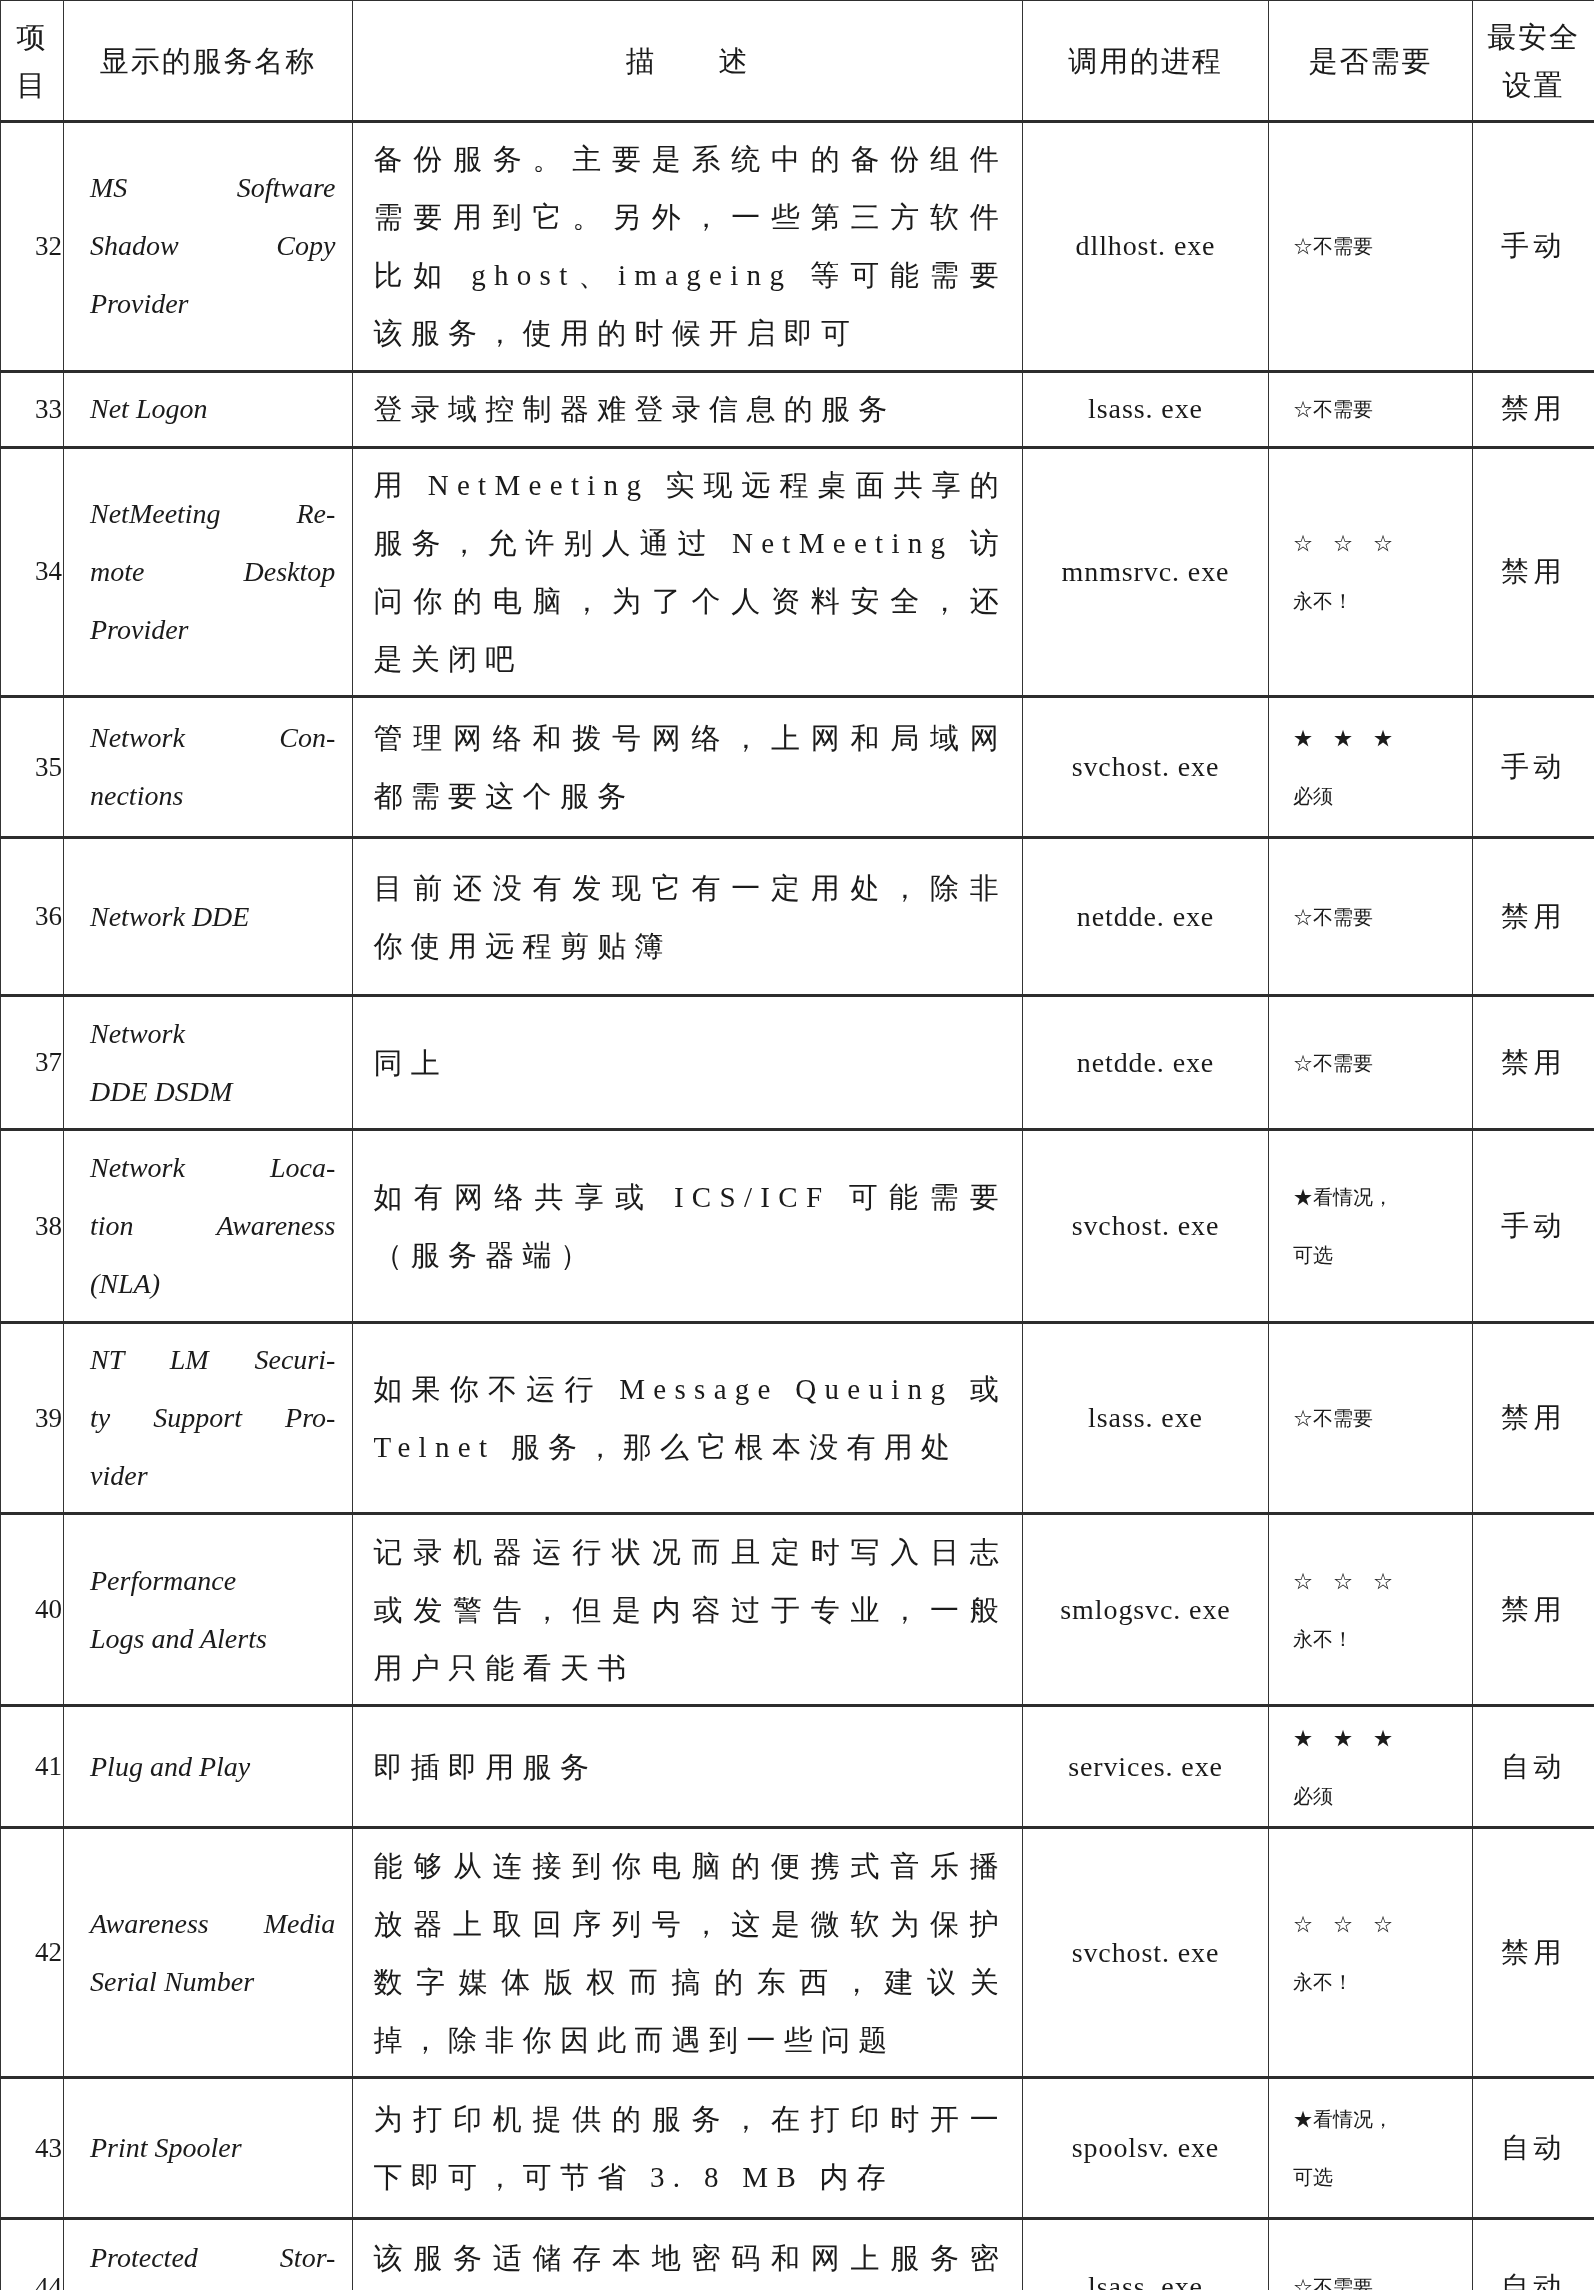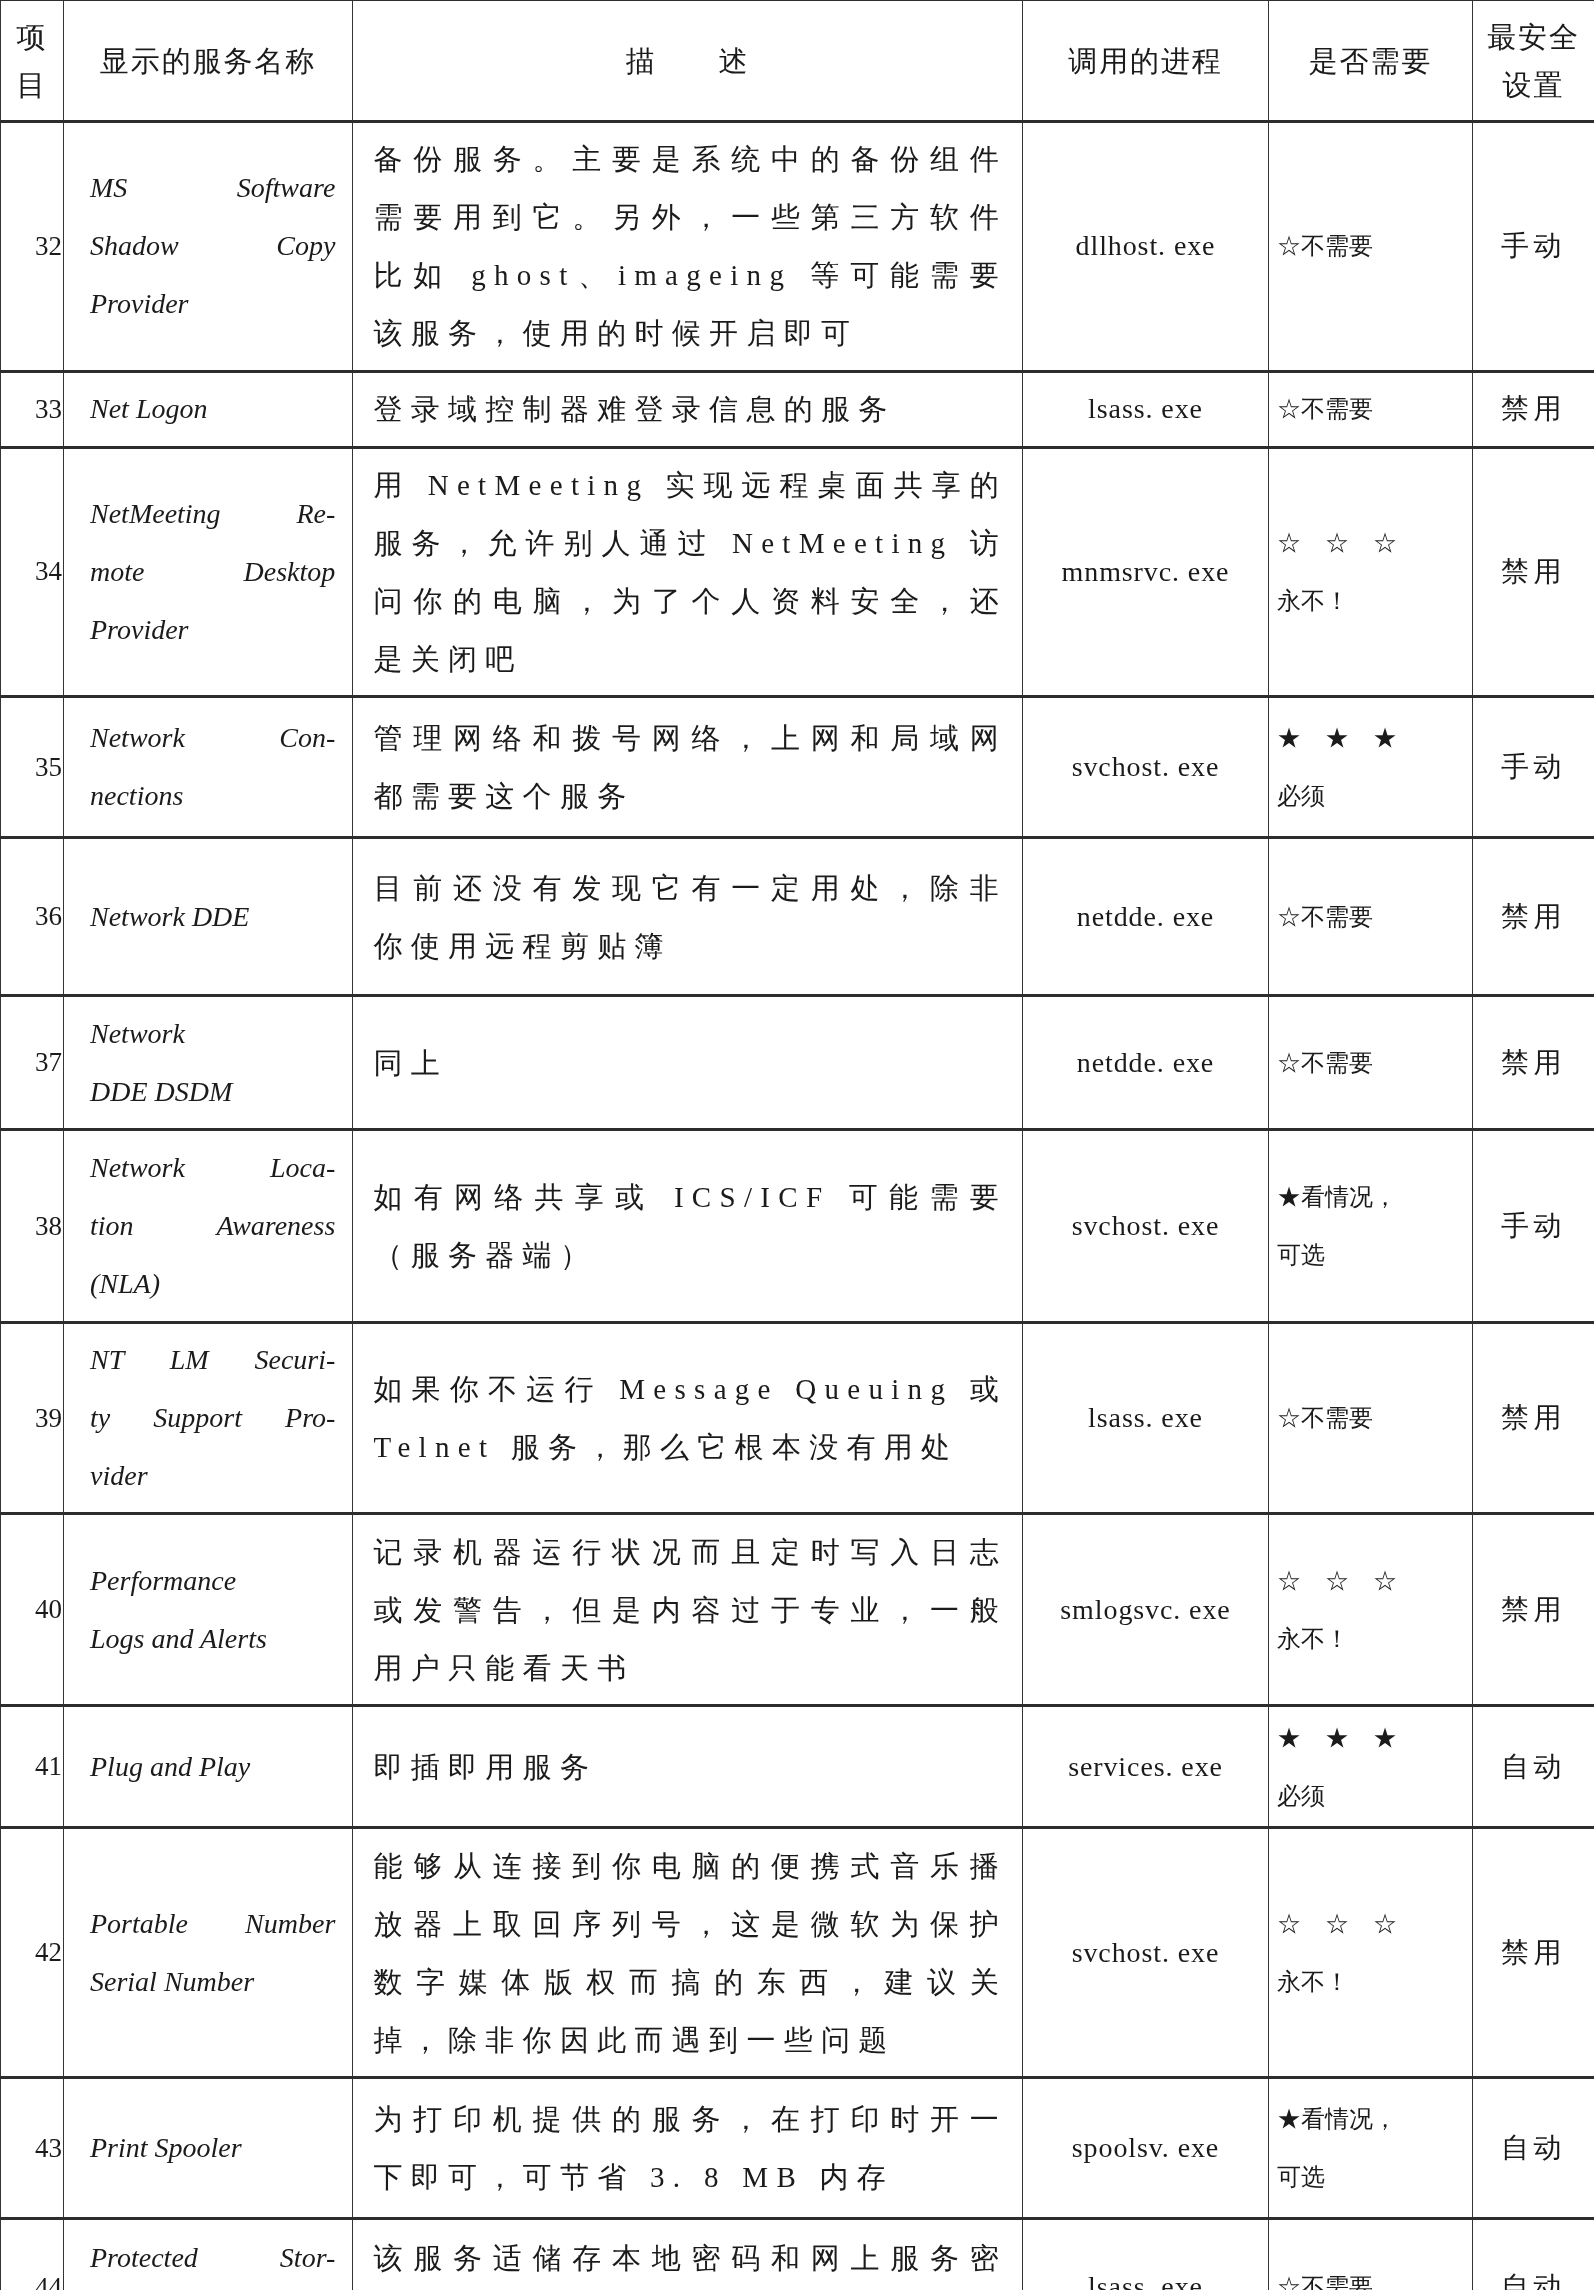--- a/index.html
+++ b/index.html
@@ -83,24 +83,24 @@
     letter-spacing:8.3px;
     text-align:justify;
     padding:7.4px 15px 7.4px 20.4px;
   }
   td.proc{
     font-size:28px;
     text-align:center;
     letter-spacing:0.9px;
   }
   td.need{
-    font-size:24px;
+    font-size:20px;
     line-height:58px;
     white-space:pre-line;
-    padding-left:8px;
+    padding-left:24px;
     padding-right:7.4px;
   }
   td.set{
     font-size:28px;
     text-align:center;
     letter-spacing:4.6px;
   }
 </style>
 </head>
 <body>
@@ -240,21 +240,21 @@
           </td>
           <td class="desc">即插即用服务</td>
           <td class="proc">services. exe</td>
           <td class="need">★　★　★
 必须</td>
           <td class="set">自动</td>
         </tr>
         <tr>
           <td class="num">42</td>
           <td class="name">
-            <div class="nline jl">Portable Number</div>
+            <div class="nline jl">Awareness Media</div>
             <div class="nline">Serial Number</div>
           </td>
           <td class="desc">能够从连接到你电脑的便携式音乐播放器上取回序列号，这是微软为保护数字媒体版权而搞的东西，建议关掉，除非你因此而遇到一些问题</td>
           <td class="proc">svchost. exe</td>
           <td class="need">☆　☆　☆
 永不！</td>
           <td class="set">禁用</td>
         </tr>
         <tr>
           <td class="num">43</td>

